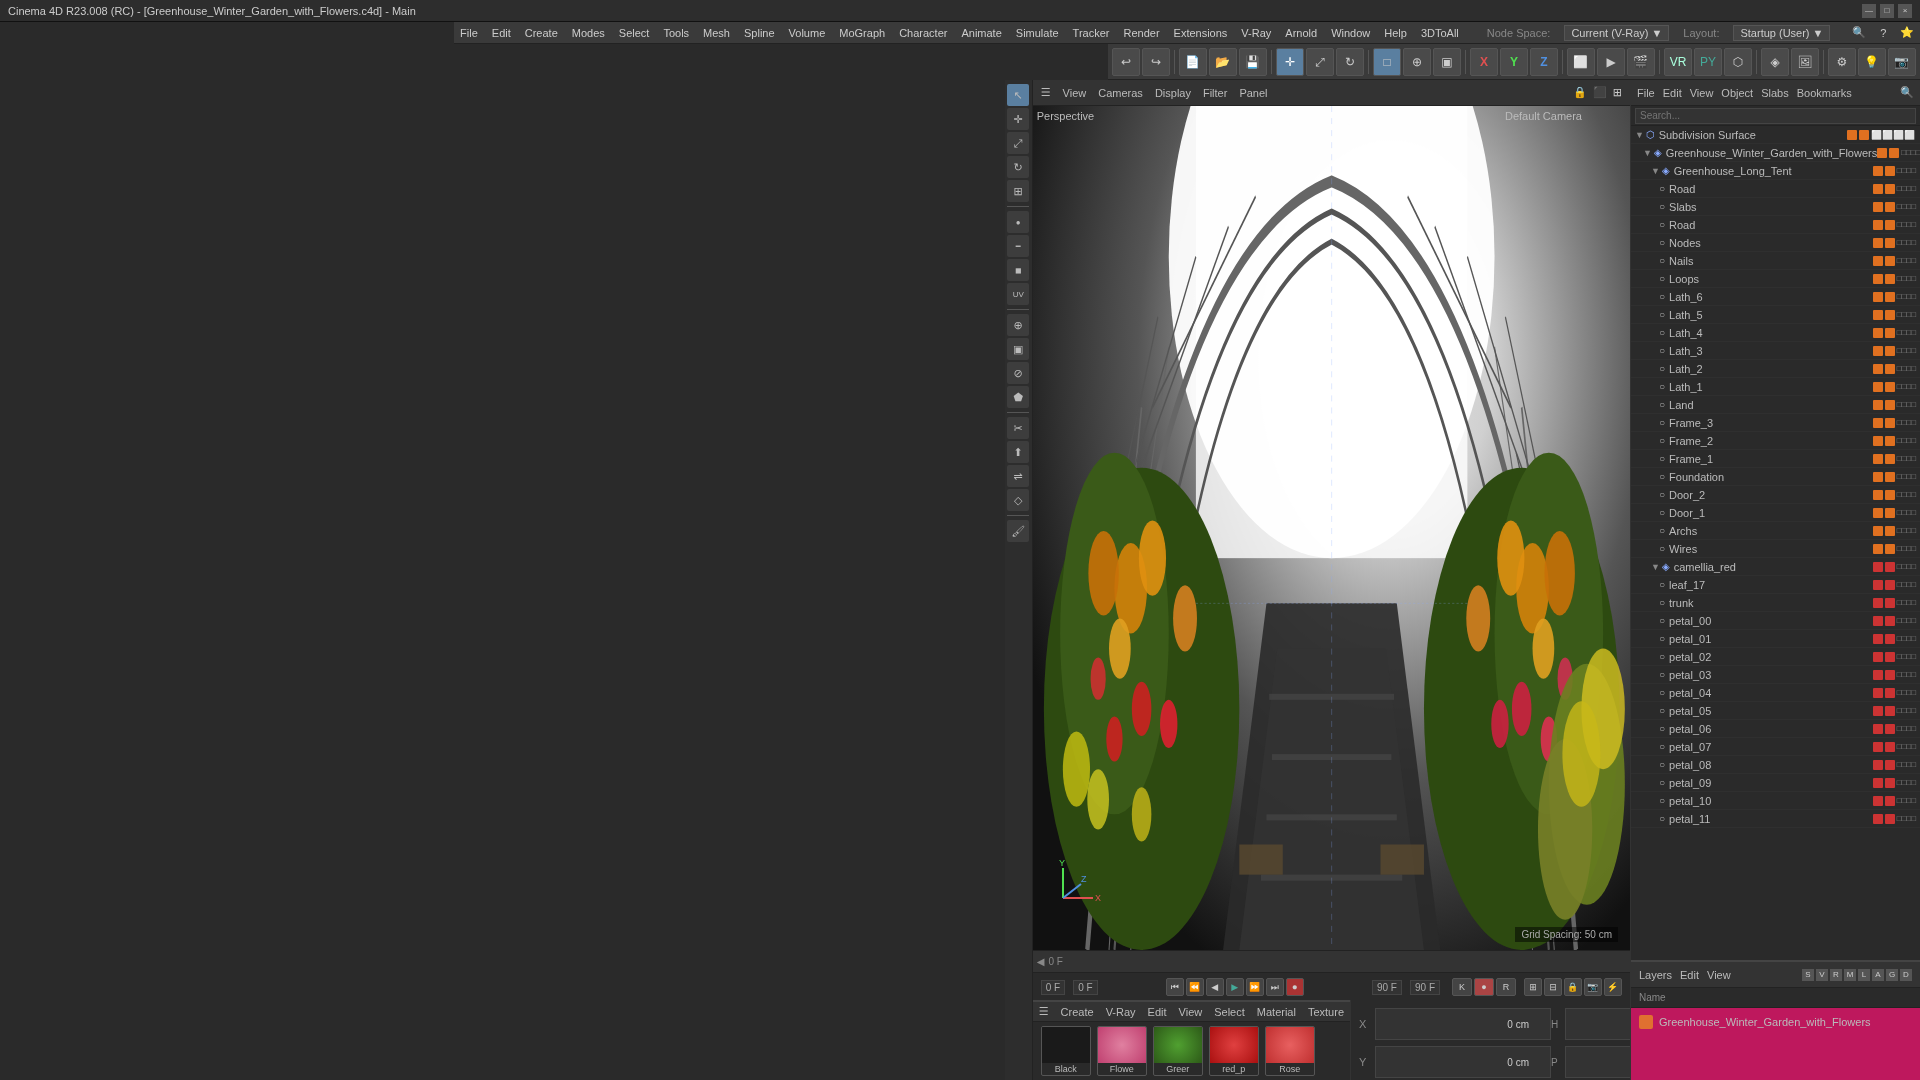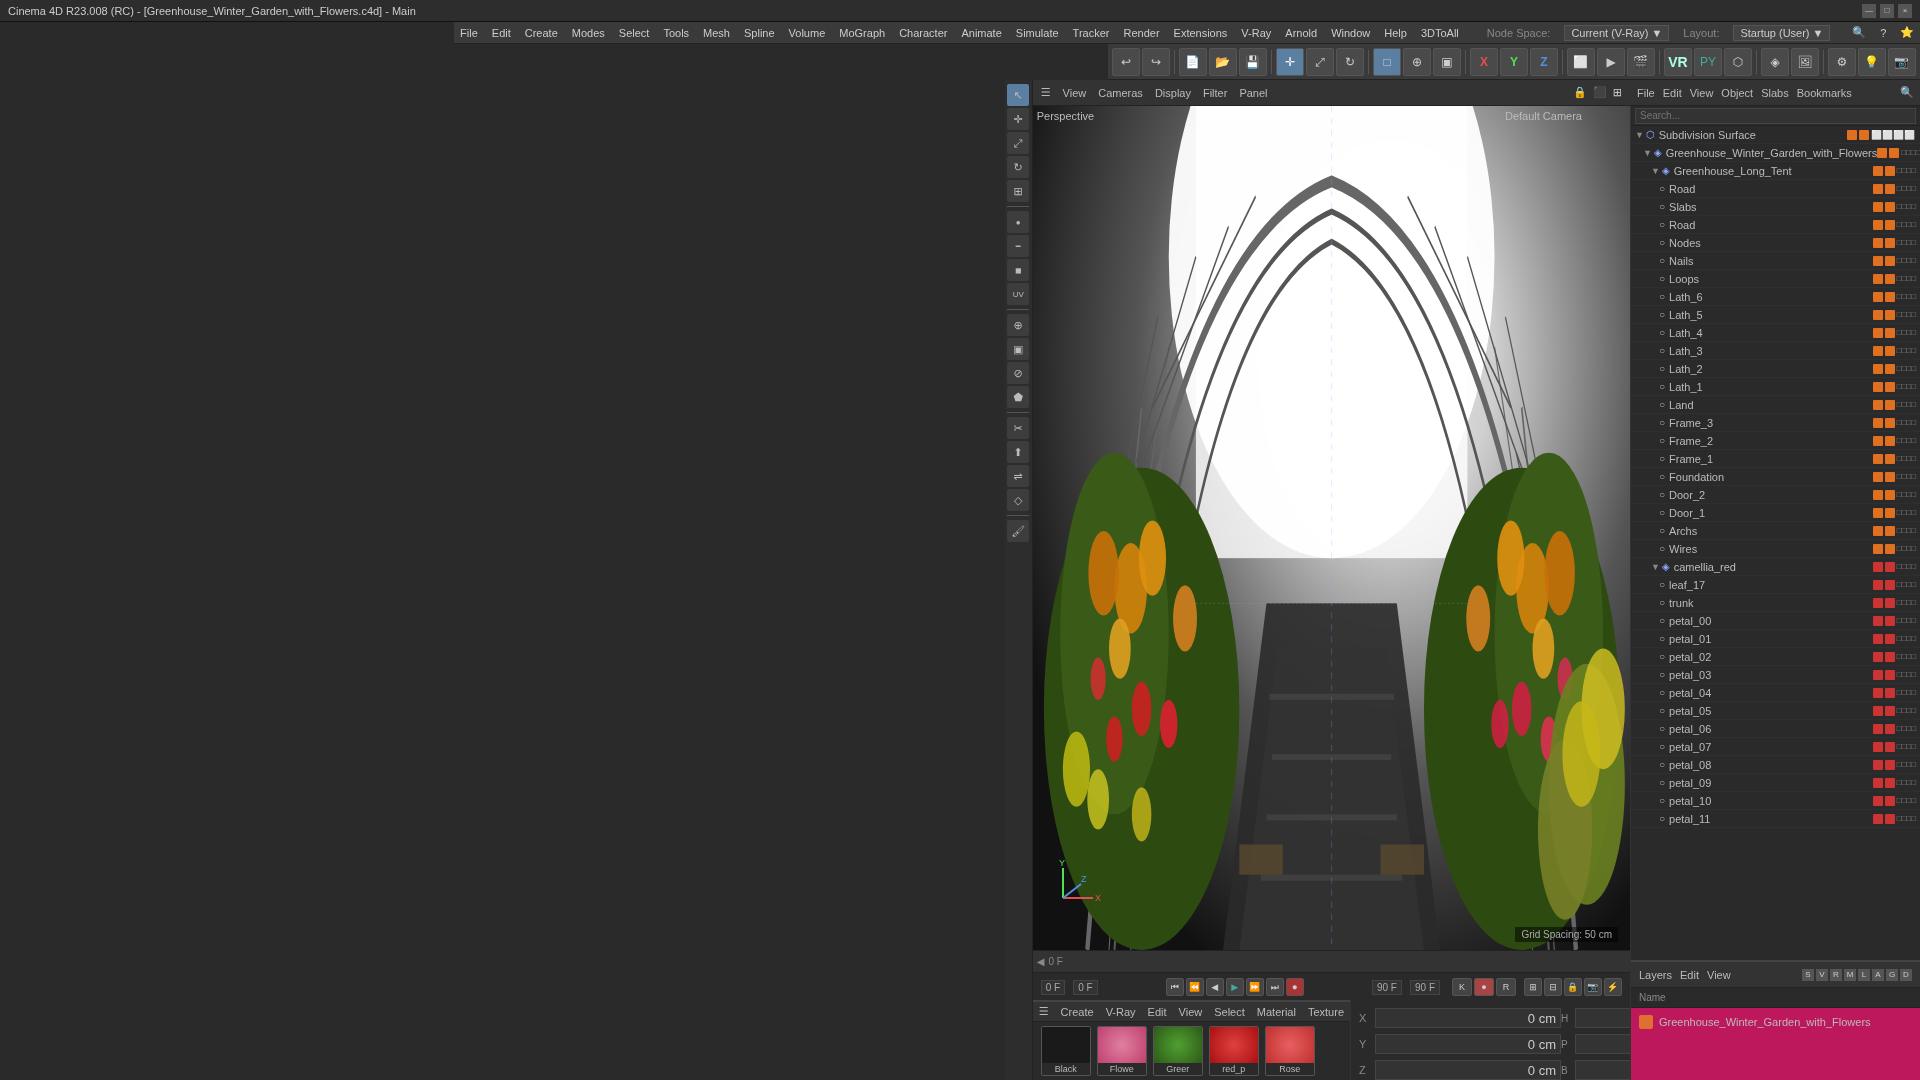--- a/index.html
+++ b/index.html
@@ -142,22 +142,22 @@
     .material-label { font-size: 9px; color: #bbb; text-align: center; width: 100%; overflow: hidden; text-overflow: ellipsis; white-space: nowrap; padding: 1px; }
 
     
     #coords-panel {
       width: 280px; background: #2a2a2a; border-left: 1px solid #333;
       display: flex; flex-direction: column; padding: 8px;
     }
     .coord-row { display: flex; align-items: center; margin-bottom: 6px; }
     .coord-label { width: 16px; font-size: 11px; color: #888; }
     .coord-input {
-      flex: 1; height: 20px; background: #333; border: 1px solid #444;
-      color: #ccc; font-size: 13px; padding: 0 4px; text-align: right;
+      flex: 1; height: 32px; background: #333; border: 1px solid #444;
+      color: #ccc; font-size: 10px; padding: 0 21px; text-align: right;
     }
     .coord-input-label { width: 14px; font-size: 10px; color: #888; display: flex; align-items: center; }
 
     
     #right-panel {
       width: 290px; background: #2a2a2a; border-left: 1px solid #333;
       display: flex; flex-direction: column;
     }
     #right-panel-top {
       height: 26px; background: #333; display: flex; align-items: center;
@@ -267,21 +267,21 @@
     <div class="toolbar-icon">▣</div>
     <div class="toolbar-separator"></div>
     <div class="toolbar-icon" style="color:#e05050; font-weight:bold">X</div>
     <div class="toolbar-icon" style="color:#50e050; font-weight:bold">Y</div>
     <div class="toolbar-icon" style="color:#5090e0; font-weight:bold">Z</div>
     <div class="toolbar-separator"></div>
     <div class="toolbar-icon">⬜</div>
     <div class="toolbar-icon">▶</div>
     <div class="toolbar-icon" style="background:#4a4a4a">🎬</div>
     <div class="toolbar-separator"></div>
-    <div class="toolbar-icon" style="color:#afd; font-weight:bold; font-size:14px">VR</div>
+    <div class="toolbar-icon" style="color:#afd; font-weight:normal; font-size:12px">VR</div>
     <div class="toolbar-icon" style="color:#4a9">PY</div>
     <div class="toolbar-icon">⬡</div>
     <div class="toolbar-separator"></div>
     <div class="toolbar-icon">◈</div>
     <div class="toolbar-icon">🖼</div>
     <div class="toolbar-separator"></div>
     <div class="toolbar-icon">⚙</div>
     <div class="toolbar-icon">💡</div>
     <div class="toolbar-icon">📷</div>
   </div>

